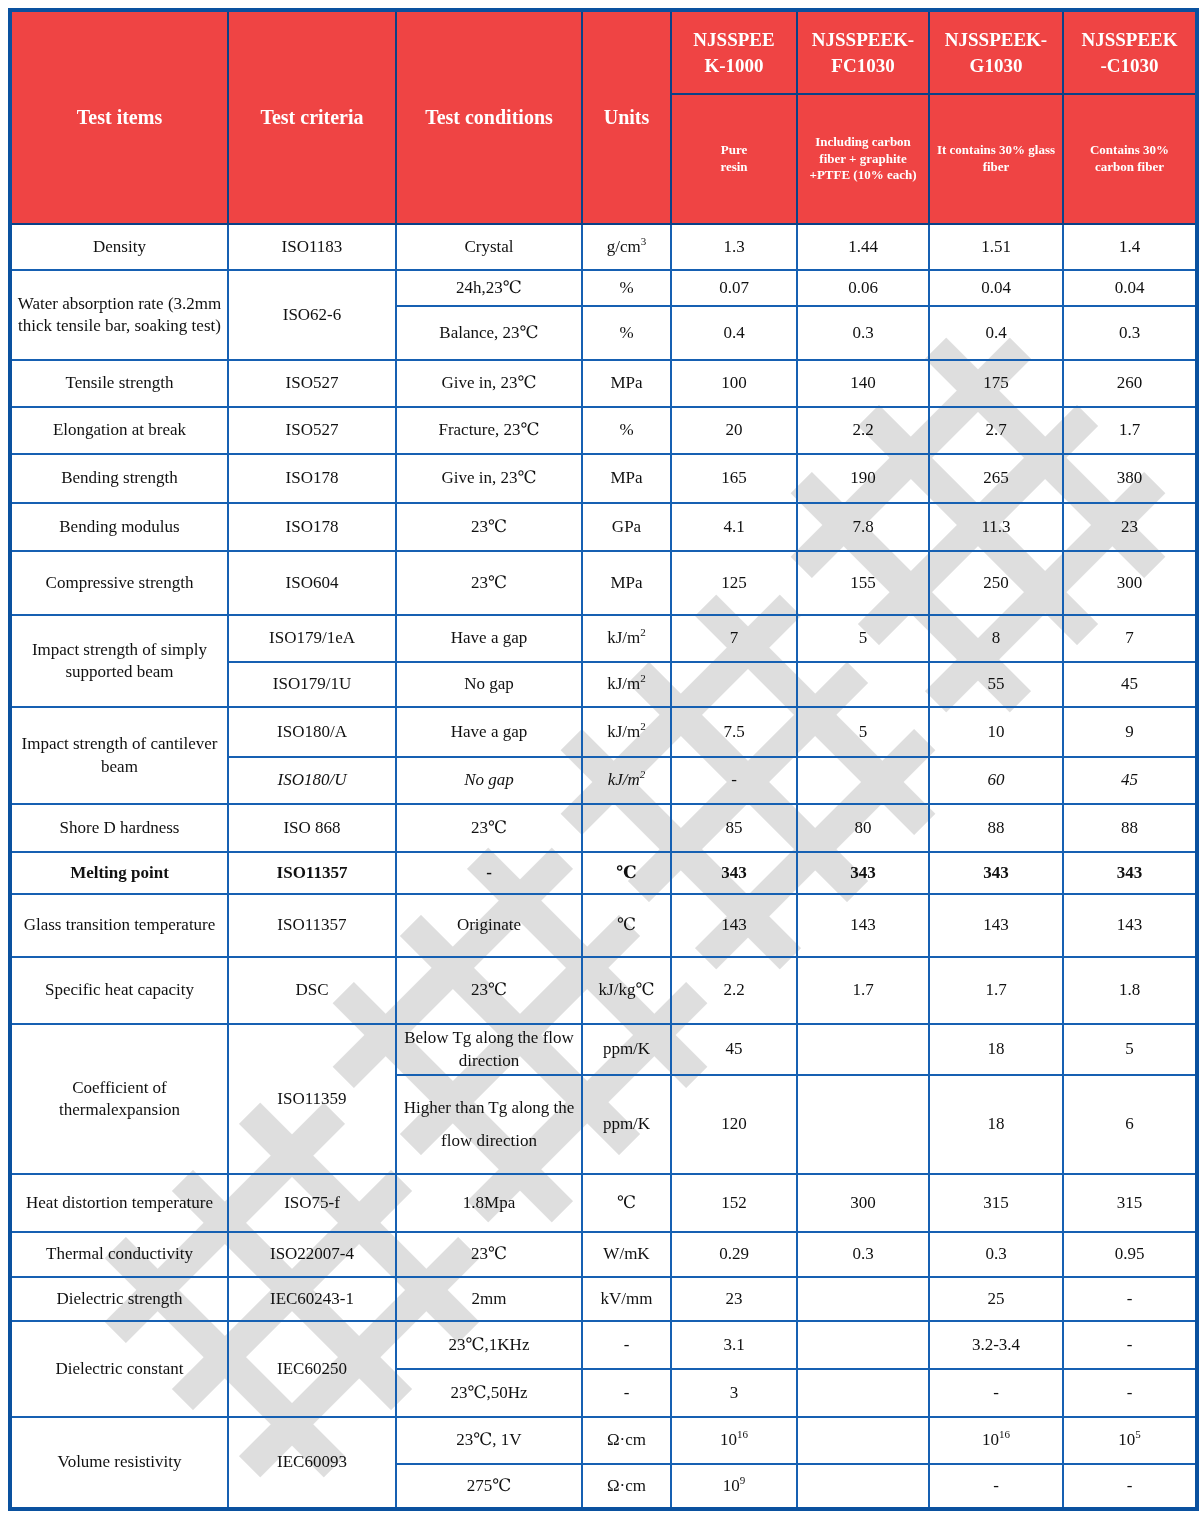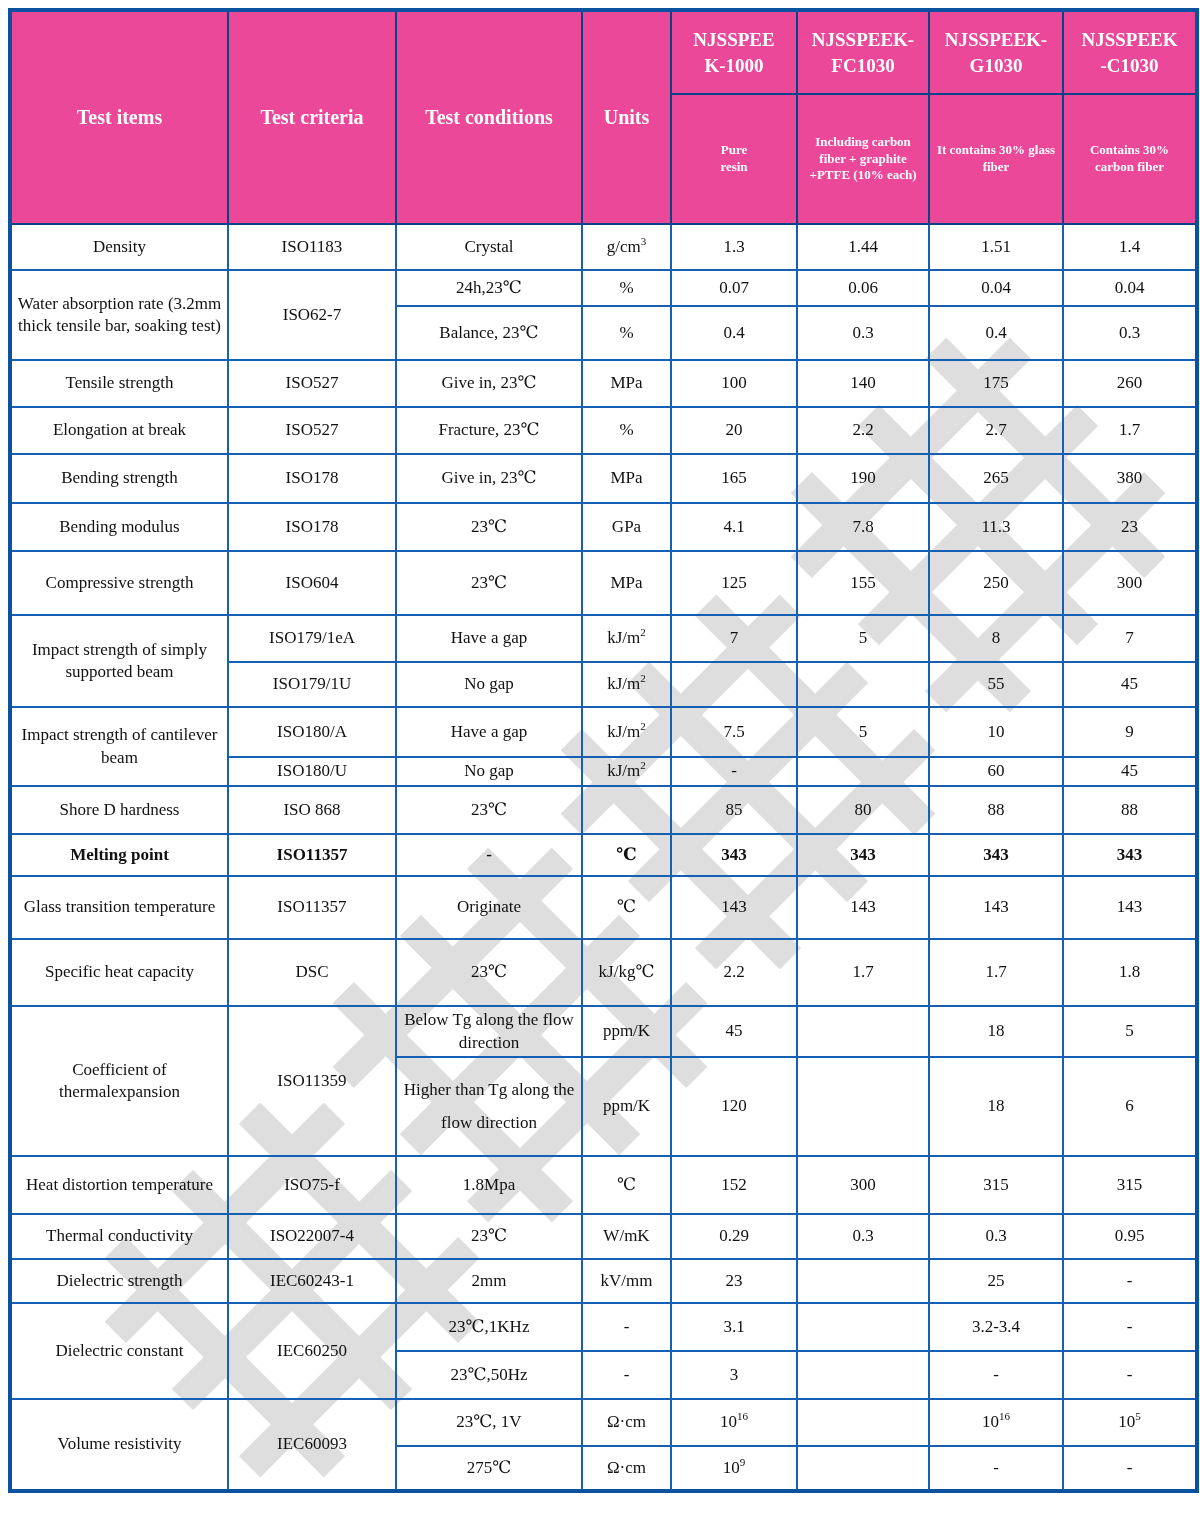--- a/index.html
+++ b/index.html
@@ -11,21 +11,21 @@
     border-collapse:collapse;table-layout:fixed;
     margin:8px 0 0 8px;width:1187px;
     border:4px solid #0a519f;background:transparent;
   }
   .props th,.props td{
     border:2px solid #1660b2;
     text-align:center;vertical-align:middle;
     padding:2px 5px;overflow:hidden;word-wrap:break-word;
   }
   .props thead th{
-    background:#ec4899;color:#ffffff;border-color:#0a4187;font-weight:bold;
+    background:#ef4444;color:#ffffff;border-color:#0a4187;font-weight:bold;
   }
   .h-static{font-size:20px;}
   .p-name{font-size:19px;white-space:pre-line;line-height:1.35;}
   .p-desc{font-size:13px;white-space:pre-line;line-height:1.3;}
   .props tbody td{font-size:17px;line-height:1.3;background:transparent;}
   .props tbody tr.tall td{line-height:1.9;}
   .props sup{font-size:11px;line-height:0;}
   .hr1{height:84px;}
   .hr2{height:130px;}
 </style>
@@ -111,21 +111,21 @@
           <td>ISO1183</td>
           <td>Crystal</td>
           <td>g/cm<sup>3</sup></td>
           <td>1.3</td>
           <td>1.44</td>
           <td>1.51</td>
           <td>1.4</td>
         </tr>
         <tr style="height: 36px;">
           <td rowspan="2">Water absorption rate (3.2mm thick tensile bar, soaking test)</td>
-          <td rowspan="2">ISO62-7</td>
+          <td rowspan="2">ISO62-6</td>
           <td>24h,23℃</td>
           <td>%</td>
           <td>0.07</td>
           <td>0.06</td>
           <td>0.04</td>
           <td>0.04</td>
         </tr>
         <tr style="height: 54px;">
           <td>Balance, 23℃</td>
           <td>%</td>
@@ -206,21 +206,21 @@
         <tr style="height: 50px;">
           <td rowspan="2">Impact strength of cantilever beam</td>
           <td>ISO180/A</td>
           <td>Have a gap</td>
           <td>kJ/m<sup>2</sup></td>
           <td>7.5</td>
           <td>5</td>
           <td>10</td>
           <td>9</td>
         </tr>
-        <tr style="height: 29px;">
+        <tr style="height: 47px; font-style: italic;">
           <td>ISO180/U</td>
           <td>No gap</td>
           <td>kJ/m<sup>2</sup></td>
           <td>-</td>
           <td></td>
           <td>60</td>
           <td>45</td>
         </tr>
         <tr style="height: 48px;">
           <td>Shore D hardness</td>

